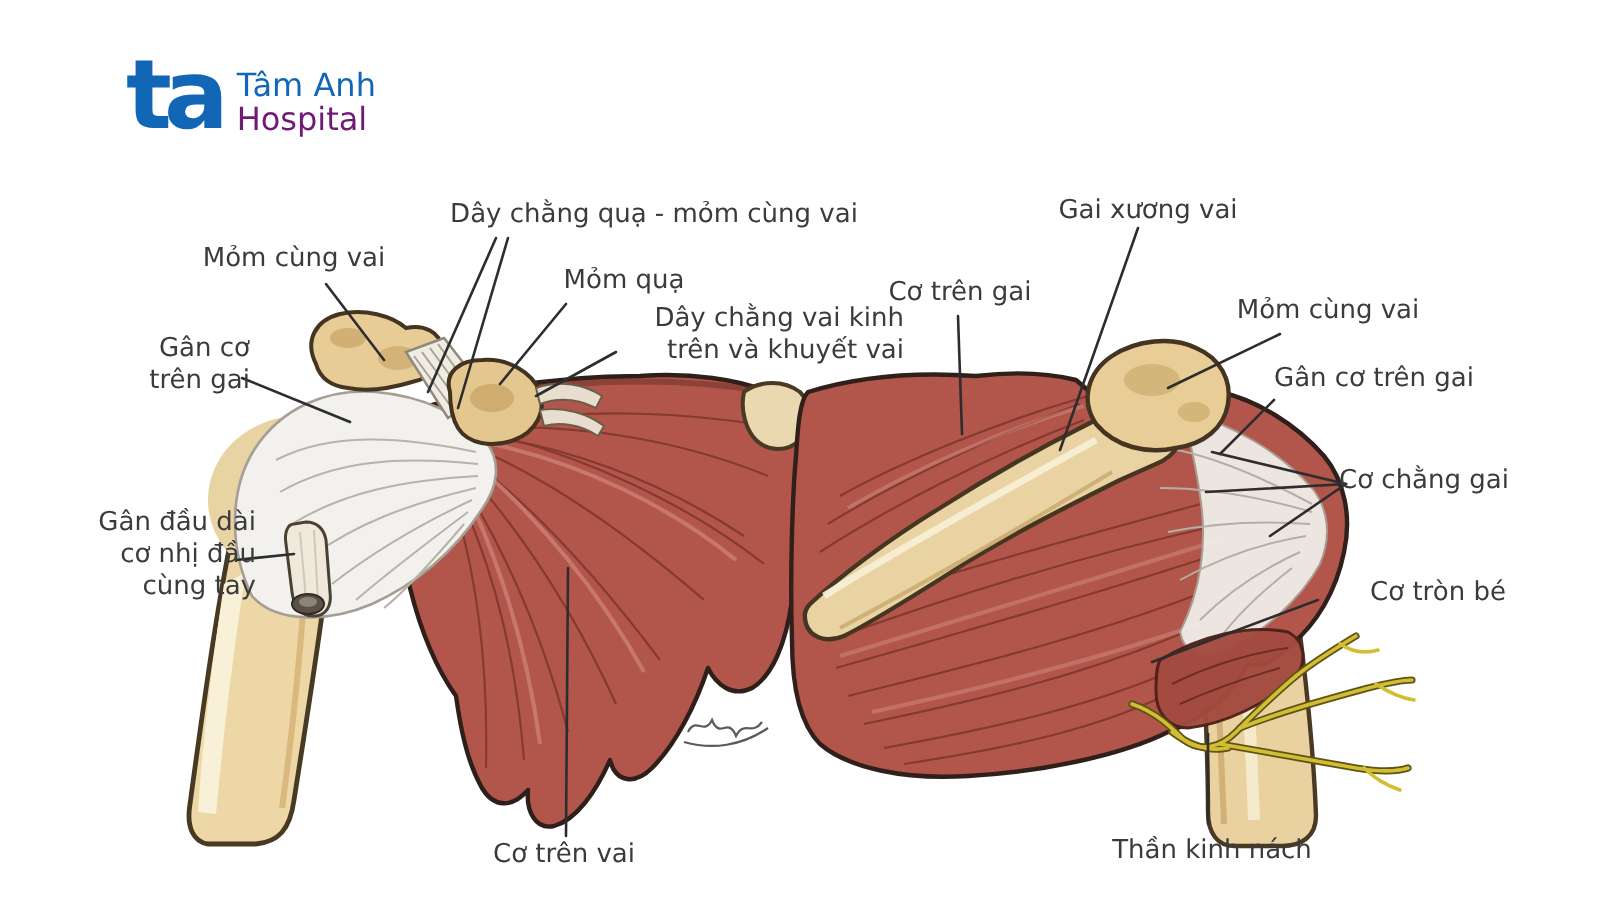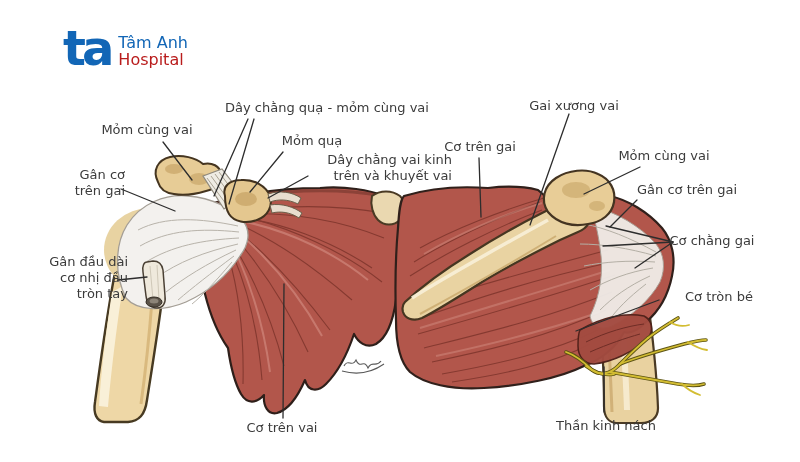--- a/index.html
+++ b/index.html
@@ -13,21 +13,21 @@
     font-size:13px;line-height:16px;color:#3b3b3b;white-space:nowrap;
   }
   .lbl.wrap{white-space:normal;}
   .logo{position:absolute;left:36px;top:28px;display:flex;align-items:flex-end;margin-left:27px;}
   .logo-mark{
     font-size:48px;font-weight:bold;color:#1266b6;line-height:40px;
     letter-spacing:-4px;
   }
   .logo-text{margin-left:8px;margin-top:6px;font-weight:normal;font-size:16px;line-height:17px;}
   .logo-name{color:#1266b6;}
-  .logo-sub{color:#b91c1c;}
+  .logo-sub{color:#701a75;}
 </style>
 </head>
 <body>
 
 <div class="canvas">
 
   <svg class="art" viewBox="0 0 800 462">
 
     <g>
 
@@ -221,21 +221,21 @@
       <div class="logo-name">Tâm Anh</div>
       <div class="logo-sub">Hospital</div>
     </div>
   </div>
 
   <div class="lbl" style="left:147px;top:122px;">Mỏm cùng vai</div>
   <div class="lbl" style="left:327px;top:100px;">Dây chằng quạ - mỏm cùng vai</div>
   <div class="lbl" style="left:312px;top:133px;">Mỏm quạ</div>
   <div class="lbl wrap" style="left:376px;top:152px;width:152px;">Dây chằng vai kinh trên và khuyết vai</div>
   <div class="lbl wrap" style="left:90px;top:167px;width:70px;">Gân cơ trên gai</div>
-  <div class="lbl wrap" style="left:80px;top:254px;width:96px;">Gân đầu dài cơ nhị đầu tròn tay</div>
+  <div class="lbl wrap" style="left:80px;top:254px;width:96px;">Gân đầu dài cơ nhị đầu cùng tay</div>
   <div class="lbl" style="left:282px;top:420px;">Cơ trên vai</div>
   <div class="lbl" style="left:574px;top:98px;">Gai xương vai</div>
   <div class="lbl" style="left:480px;top:139px;">Cơ trên gai</div>
   <div class="lbl" style="left:664px;top:148px;">Mỏm cùng vai</div>
   <div class="lbl" style="left:687px;top:182px;">Gân cơ trên gai</div>
   <div class="lbl" style="left:712px;top:233px;">Cơ chằng gai</div>
   <div class="lbl" style="left:719px;top:289px;">Cơ tròn bé</div>
   <div class="lbl" style="left:606px;top:418px;">Thần kinh nách</div>
 
 </div>

